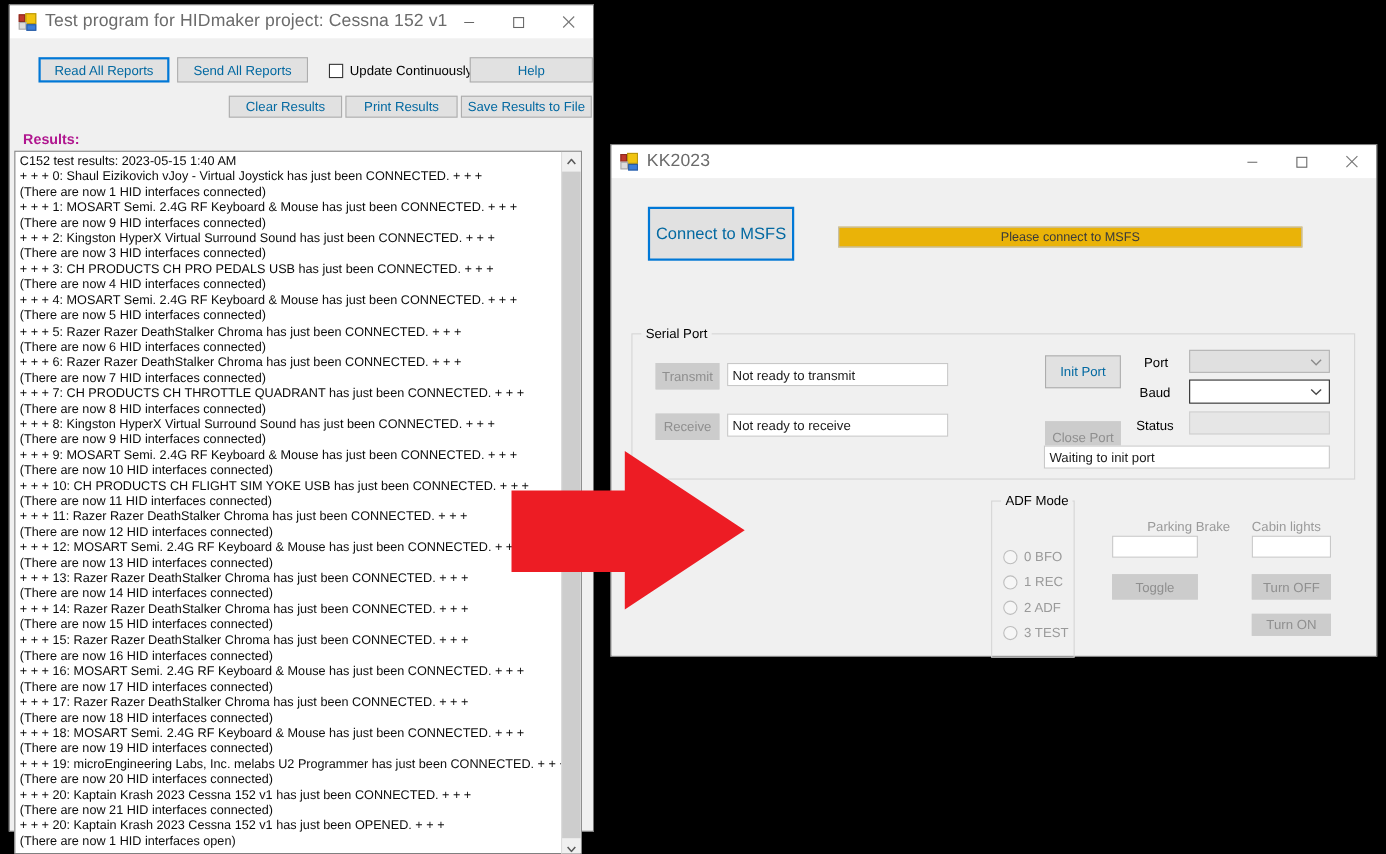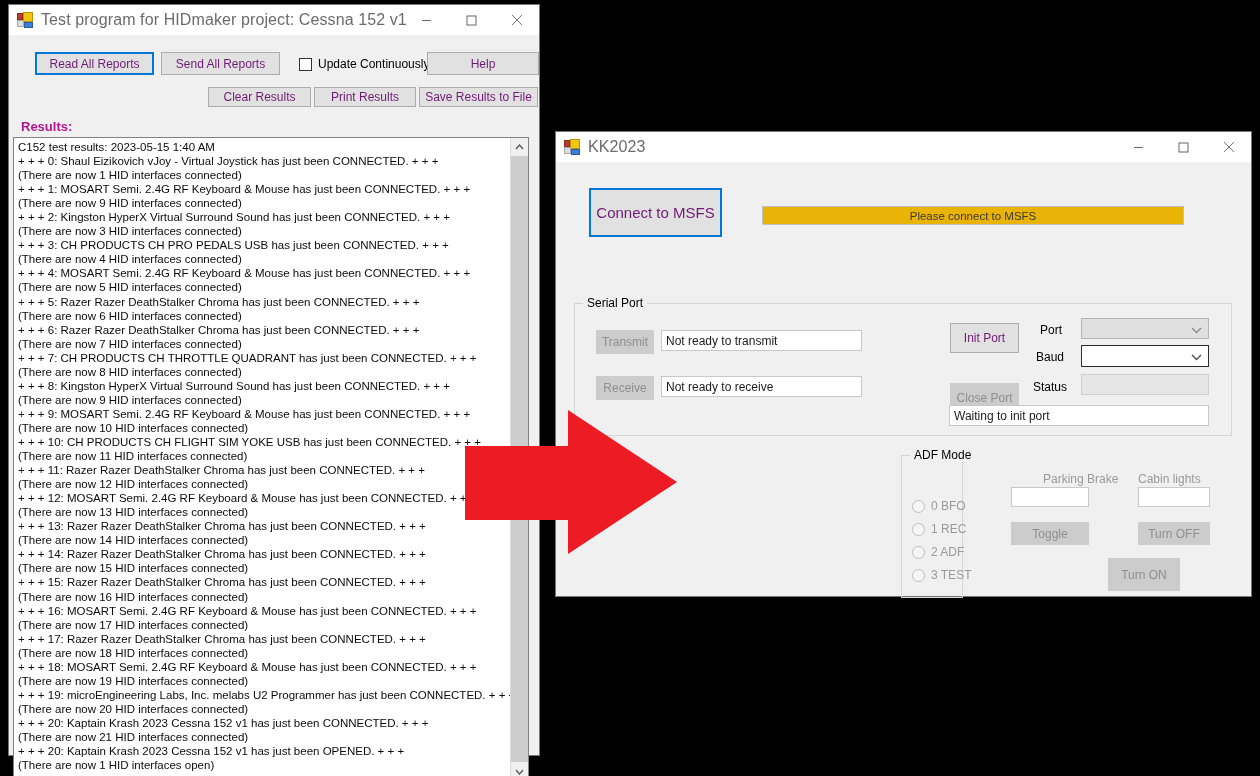--- a/index.html
+++ b/index.html
@@ -76,21 +76,21 @@
     background: #f0f0f0;
   }
 
   
   .btn {
     position: absolute;
     background: #e1e1e1;
     border: 1px solid #adadad;
     box-sizing: border-box;
     font-size: 12px;
-    color: #701a75;
+    color: #0369a1;
     display: flex;
     align-items: center;
     justify-content: center;
     text-align: center;
     white-space: nowrap;
     font-family: "Liberation Sans", sans-serif;
   }
   .btn.focused {
     border: 2px solid #0078d7;
   }
@@ -448,21 +448,21 @@
           </span>
         </div>
 
         <div class="label" style="left:458px; top:76px;">Status</div>
 
         <div class="textbox disabled" style="left:506px; top:70px; width:128px; height:21px;"></div>
 
         <div class="textbox" style="left:374px; top:101px; width:260px; height:21px;">Waiting to init port</div>
       </div>
 
-      <div class="groupbox" style="left:345px; top:293px; width:62px; height:143px;">
+      <div class="groupbox" style="left:345px; top:293px; width:76px; height:143px;">
         <span class="gb-title">ADF Mode</span>
 
         <div class="radio-row" style="left:10px; top:43px;">
           <span class="radio-dot"></span>
           <span>0 BFO</span>
         </div>
         <div class="radio-row" style="left:10px; top:66px;">
           <span class="radio-dot"></span>
           <span>1 REC</span>
         </div>
@@ -481,21 +481,21 @@
       <div class="textbox" style="left:455px; top:325px; width:78px; height:20px;"></div>
 
       <div class="btn disabled" style="left:455px; top:360px; width:78px; height:23px;">Toggle</div>
 
       <div class="label disabled" style="left:582px; top:310px;">Cabin lights</div>
 
       <div class="textbox" style="left:582px; top:325px; width:72px; height:20px;"></div>
 
       <div class="btn disabled" style="left:582px; top:360px; width:72px; height:23px;">Turn OFF</div>
 
-      <div class="btn disabled" style="left:552px; top:396px; width:72px; height:33px;">Turn ON</div>
+      <div class="btn disabled" style="left:582px; top:396px; width:72px; height:20px;">Turn ON</div>
 
     </div>
   </div>
 
   <div id="red-arrow">
     <svg width="216" height="152" viewBox="0 0 216 152" xmlns="http://www.w3.org/2000/svg">
       <polygon id="arrow-poly" points="2,40 105,40 105,4 214,76 105,148 105,114 2,114" fill="#ed1c24"></polygon>
     </svg>
   </div>
 

